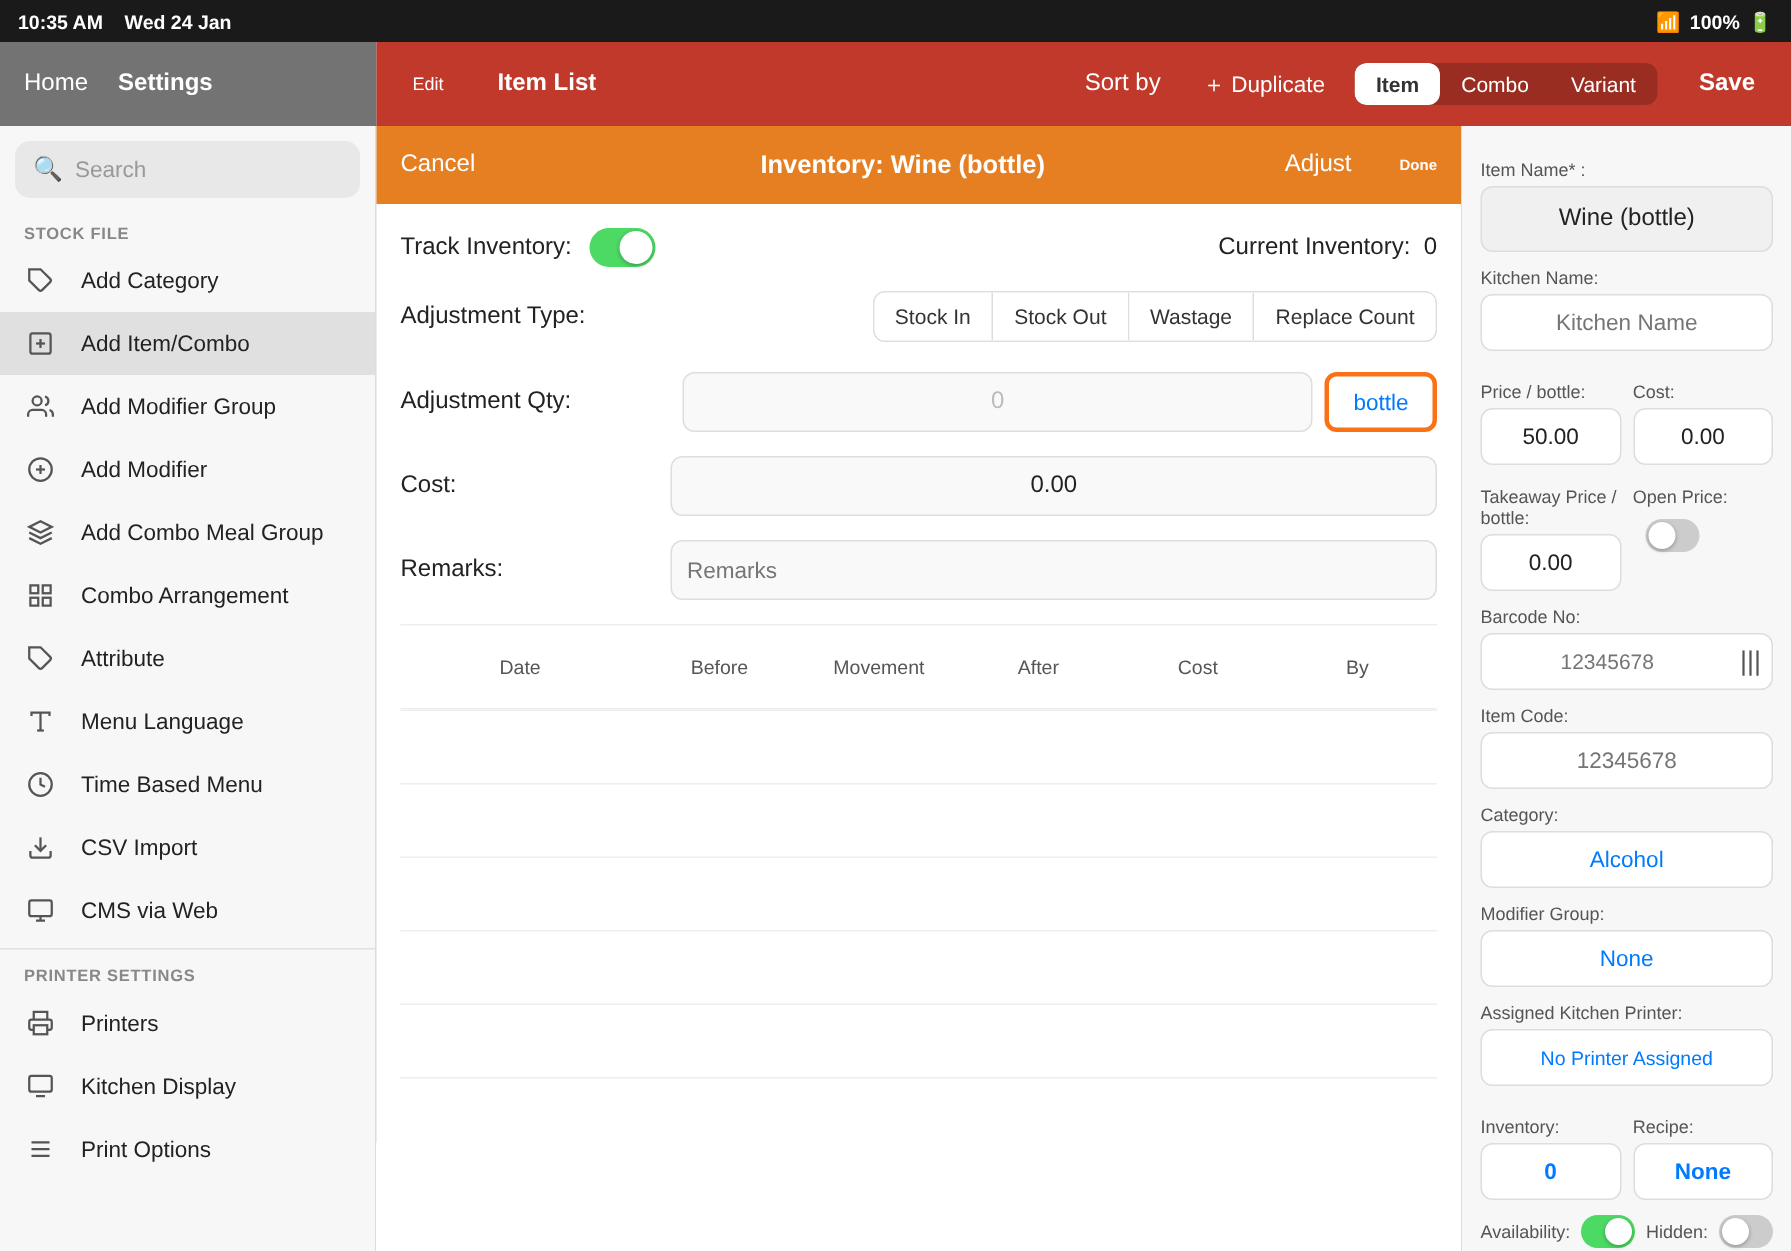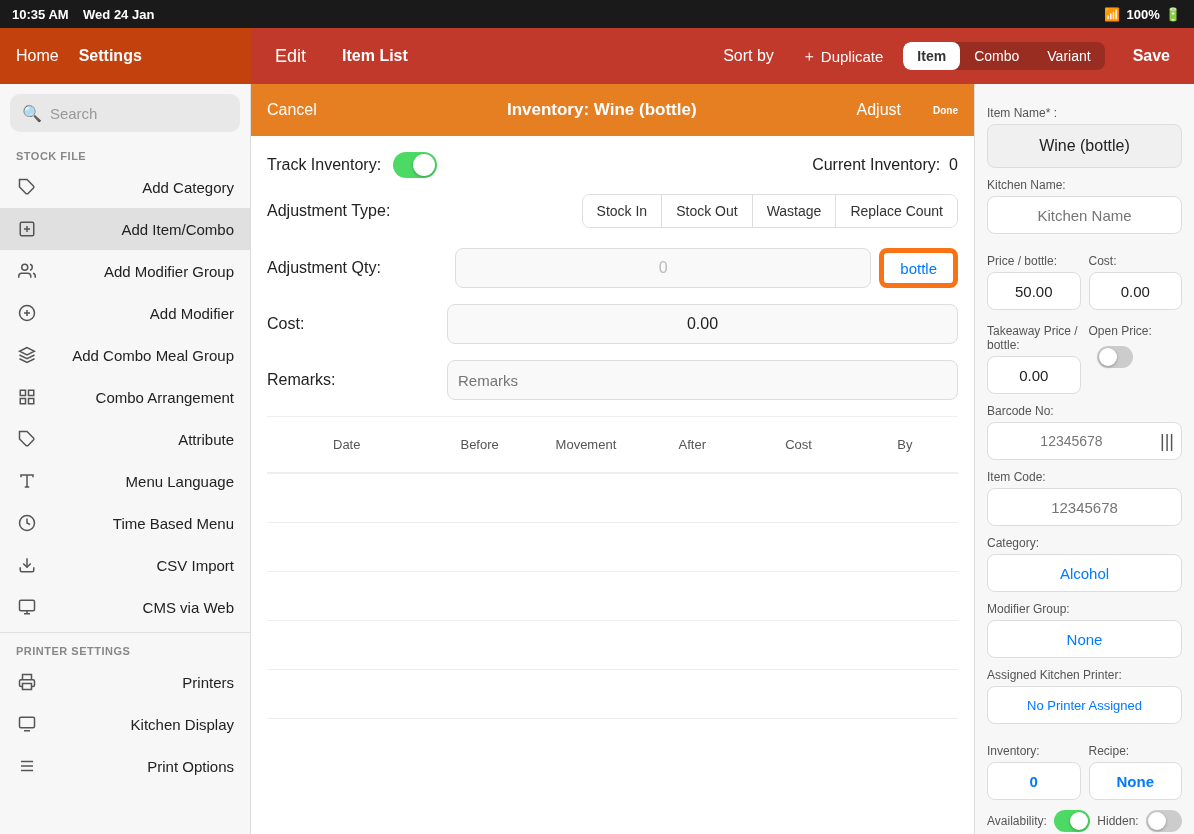--- a/index.html
+++ b/index.html
@@ -20,46 +20,46 @@
     }
     .sidebar-search {
       margin: 10px; height: 38px; background: #e8e8e8; border-radius: 10px;
       display: flex; align-items: center; padding: 0 12px; gap: 8px; color: #999;
     }
     .sidebar-section-title {
       font-size: 11px; color: #888; font-weight: 600; padding: 8px 16px 4px;
       letter-spacing: 0.5px;
     }
     .sidebar-item {
-      display: flex; align-items: center; gap: 6px; padding: 10px 16px;
-      font-size: 15px; color: #222; cursor: pointer; justify-content: space-between;
+      display: flex; align-items: center; gap: 16px; padding: 10px 16px;
+      font-size: 15px; color: #222; cursor: pointer;
     }
     .sidebar-item.active { background: #e0e0e0; }
     .sidebar-icon { width: 22px; height: 22px; display: flex; align-items: center; justify-content: center; }
 
     
     .top-nav {
       position: absolute; top: 28px; left: 251px; right: 0; height: 56px;
       background: #c0392b; display: flex; align-items: center; padding: 0 16px;
       gap: 20px;
     }
-    .nav-btn { color: white; font-size: 18px; cursor: pointer; padding: 4px 8px; }
+    .nav-btn { color: white; font-size: 12px; cursor: pointer; padding: 4px 8px; }
     .nav-item-list { color: white; font-size: 16px; font-weight: 600; cursor: pointer; padding: 4px 8px; }
     .nav-sortby { color: white; font-size: 16px; cursor: pointer; padding: 4px 8px; }
     .nav-spacer { flex: 1; }
     .nav-duplicate { color: white; font-size: 15px; cursor: pointer; display: flex; align-items: center; gap: 4px; }
     .nav-tab-group { display: flex; background: rgba(0,0,0,0.2); border-radius: 8px; overflow: hidden; }
     .nav-tab { padding: 6px 14px; font-size: 14px; color: white; cursor: pointer; }
     .nav-tab.active { background: white; color: #333; border-radius: 8px; font-weight: 600; }
     .nav-save { color: white; font-size: 16px; font-weight: 600; cursor: pointer; padding: 4px 8px; }
 
     
     .sidebar-header {
       position: absolute; top: 28px; left: 0; width: 251px; height: 56px;
-      background: #c2410c; display: flex; align-items: center; padding: 0 16px; gap: 20px;
+      background: #737373; display: flex; align-items: center; padding: 0 16px; gap: 20px;
     }
     .sidebar-home { color: white; font-size: 16px; cursor: pointer; }
     .sidebar-settings { color: white; font-size: 16px; font-weight: 700; cursor: pointer; }
 
     
     .main-content {
       position: absolute; top: 84px; left: 251px; right: 0; bottom: 0;
       background: #f0f0f0; display: flex;
     }
 
@@ -180,21 +180,21 @@
     .adj-type-btn:last-child { border-right: none; }
 
     
     .adj-qty-row { display: flex; align-items: center; gap: 8px; margin-bottom: 16px; }
     .adj-qty-label { font-size: 16px; color: #222; width: 180px; font-weight: 500; }
     .adj-qty-input {
       flex: 1; height: 40px; border: 1px solid #ddd; border-radius: 8px;
       background: #f9f9f9; text-align: center; font-size: 16px; color: #bbb;
     }
     .adj-unit-btn {
-      height: 40px; padding: 0 16px; border: 5px solid #f97316; border-radius: 8px;
+      height: 40px; padding: 0 16px; border: 3px solid #f97316; border-radius: 8px;
       background: white; color: #007aff; font-size: 15px; cursor: pointer;
     }
 
     
     .cost-row { display: flex; align-items: center; margin-bottom: 16px; }
     .cost-label { font-size: 16px; color: #222; width: 180px; font-weight: 500; }
     .cost-input {
       flex: 1; height: 40px; border: 1px solid #ddd; border-radius: 8px;
       background: #f9f9f9; text-align: center; font-size: 16px; color: #222;
       padding: 0 10px;

